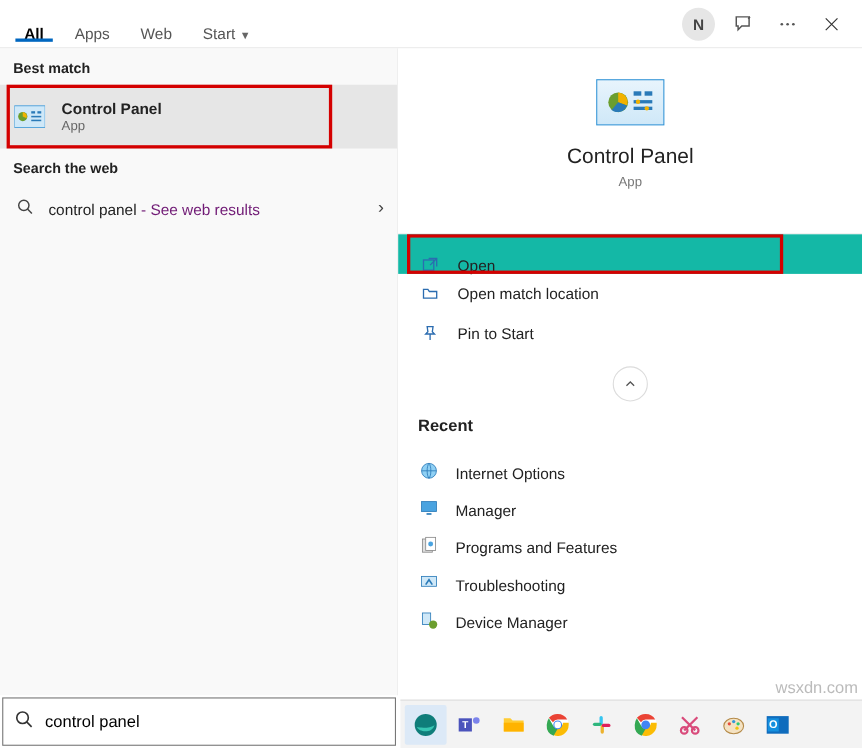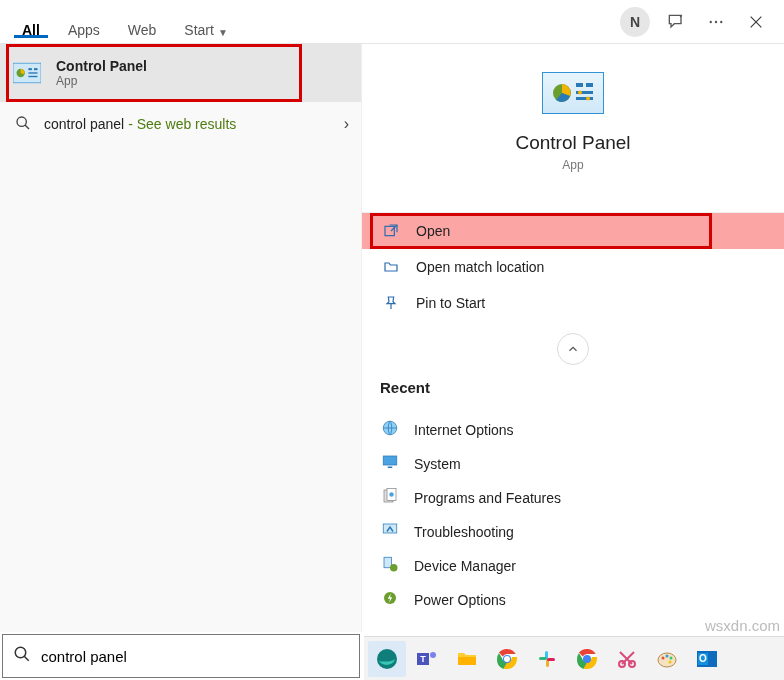--- a/index.html
+++ b/index.html
@@ -24,33 +24,33 @@
 .result-item { display:flex; align-items:center; height:58px; padding:0 12px; background:#e6e6e6; position:relative; }
 .highlight-red { position:absolute; border:3px solid #d40000; pointer-events:none; }
 .left .highlight-red { left:6px; top:0; width:296px; height:58px; }
 .result-icon { width:30px; height:30px; margin-right:14px; display:flex; align-items:center; justify-content:center; }
 .result-text .title { font-weight:700; }
 .result-text .sub { font-size:12px; color:#666; }
 
 .web-row { display:flex; align-items:center; height:44px; padding:0 12px; cursor:pointer; }
 .web-row .search-glyph { width:22px; text-align:center; color:#444; margin-right:10px; font-size:15px; }
 .web-row .q { color:#222; }
-.web-row .hint { color:#4d7c0f; margin-left:4px; }
+.web-row .hint { color:#701a75; margin-left:4px; }
 .web-row .chevr { margin-left:auto; color:#444; font-size:16px; }
 
 
 .preview { padding: 28px 0 0 0; text-align:center; }
 .preview .big-icon { width:62px; height:42px; margin:0 auto 18px; border:1px solid #3193d6; background:linear-gradient(#e8f4fc,#cfe8f8); display:flex; align-items:center; justify-content:center; }
 .preview .big-icon svg { width:50px; height:32px; }
 .preview-title { font-size:19px; font-weight:400; color:#222; }
 .preview-sub { font-size:12px; color:#777; margin-top:4px; }
 
 .actions { margin-top:40px; border-top:1px solid #eee; }
 .action { display:flex; align-items:center; height:36px; padding:0 18px; cursor:pointer; position:relative; }
-.action.sel { background:#fca5a5; }
+.action.sel { background:#14b8a6;align-items:flex-end; }
 .action .ic { width:22px; color:#2b6cb0; margin-right:14px; font-size:15px; display:flex; align-items:center; justify-content:center; }
 .action .pin-ic { color:#2b6cb0; }
 .actions .highlight-red { left:8px; top:0; width:342px; height:36px; }
 .actions-wrap { position:relative; }
 
 .chev-up { width:32px; height:32px; border-radius:50%; border:1px solid #dcdcdc; display:flex; align-items:center; justify-content:center; margin:12px auto 0; color:#555; cursor:pointer; }
 
 .recent-title { font-weight:700; font-size:15px; padding:14px 18px 8px; }
 .recent { padding:0 6px; }
 .recent-item { display:flex; align-items:flex-end; height:34px; padding:0 12px; cursor:pointer; }
@@ -104,39 +104,41 @@
   </div>
   <div class="tab-icon-btn">
     <svg width="16" height="16" viewBox="0 0 24 24" stroke="#333" stroke-width="1.6">
         <path d="M4 4l16 16M20 4L4 20"></path>
       </svg>
   </div>
 </div>
 
 <div class="main">
   <div class="left">
+    <div class="section-title">Best match</div>
     <div class="result-item">
       <div class="highlight-red"></div>
       <div class="result-icon">
         <svg width="28" height="22" viewBox="0 0 40 28">
             <rect x="0" y="0" width="40" height="28" fill="#cfe8f8" stroke="#3193d6"></rect>
             <circle cx="11" cy="14" r="6" fill="#6b9e2e"></circle>
             <path d="M11 14 L11 8 A6 6 0 0 1 16 16 z" fill="#f2b200"></path>
             <rect x="22" y="7" width="5" height="3" fill="#2a7ab8"></rect>
             <rect x="30" y="7" width="5" height="3" fill="#2a7ab8"></rect>
             <rect x="22" y="13" width="13" height="2" fill="#2a7ab8"></rect>
             <rect x="22" y="18" width="13" height="2" fill="#2a7ab8"></rect>
           </svg>
       </div>
       <div class="result-text">
         <div class="title">Control Panel</div>
         <div class="sub">App</div>
       </div>
     </div>
 
+    <div class="section-title">Search the web</div>
     <div class="web-row">
       <div class="search-glyph">
         <svg width="16" height="16" viewBox="0 0 24 24" fill="none" stroke="#444" stroke-width="2">
             <circle cx="10" cy="10" r="7"></circle>
             <path d="M21 21l-6-6"></path>
           </svg>
       </div>
       <span class="q">control panel</span>
       <span class="hint"> - See web results</span>
       <span class="chevr">›</span>
@@ -212,21 +214,21 @@
           </div>
         <span>Internet Options</span>
       </div>
       <div class="recent-item">
         <div class="ric">
             <svg width="18" height="18" viewBox="0 0 24 24">
               <rect x="3" y="4" width="18" height="12" fill="#4aa3e0" stroke="#2a7ab8"></rect>
               <rect x="9" y="18" width="6" height="2" fill="#2a7ab8"></rect>
             </svg>
           </div>
-        <span>System</span>
+        <span>Manager</span>
       </div>
       <div class="recent-item">
         <div class="ric">
             <svg width="18" height="18" viewBox="0 0 24 24">
               <rect x="4" y="4" width="12" height="16" fill="#e0e0e0" stroke="#888"></rect>
               <rect x="8" y="2" width="12" height="16" fill="#fff" stroke="#888"></rect>
               <circle cx="14" cy="10" r="3" fill="#4aa3e0"></circle>
             </svg>
           </div>
         <span>Programs and Features</span>
@@ -241,29 +243,20 @@
         <span>Troubleshooting</span>
       </div>
       <div class="recent-item">
         <div class="ric">
             <svg width="18" height="18" viewBox="0 0 24 24">
               <rect x="4" y="3" width="10" height="14" fill="#cfe8f8" stroke="#2a7ab8"></rect>
               <circle cx="17" cy="17" r="5" fill="#6b9e2e"></circle>
             </svg>
           </div>
         <span>Device Manager</span>
-      </div>
-      <div class="recent-item">
-        <div class="ric">
-            <svg width="18" height="18" viewBox="0 0 24 24">
-              <circle cx="12" cy="12" r="8" fill="#6b9e2e"></circle>
-              <path d="M13 6l-4 7h3l-1 5 4-7h-3z" fill="#fff"></path>
-            </svg>
-          </div>
-        <span>Power Options</span>
       </div>
     </div>
   </div>
 </div>
 
 <div class="searchbar">
   <span class="mag">
     <svg width="18" height="18" viewBox="0 0 24 24" fill="none" stroke="#333" stroke-width="2">
         <circle cx="10" cy="10" r="7"></circle>
         <path d="M21 21l-6-6"></path>

